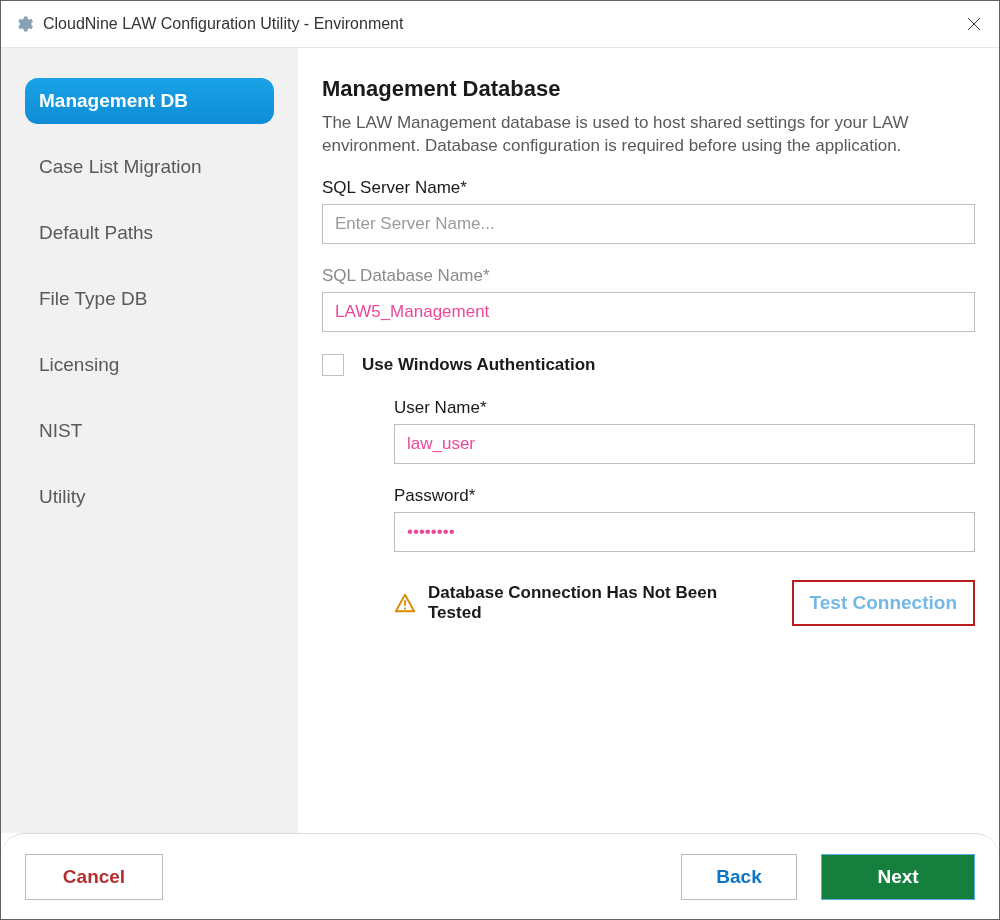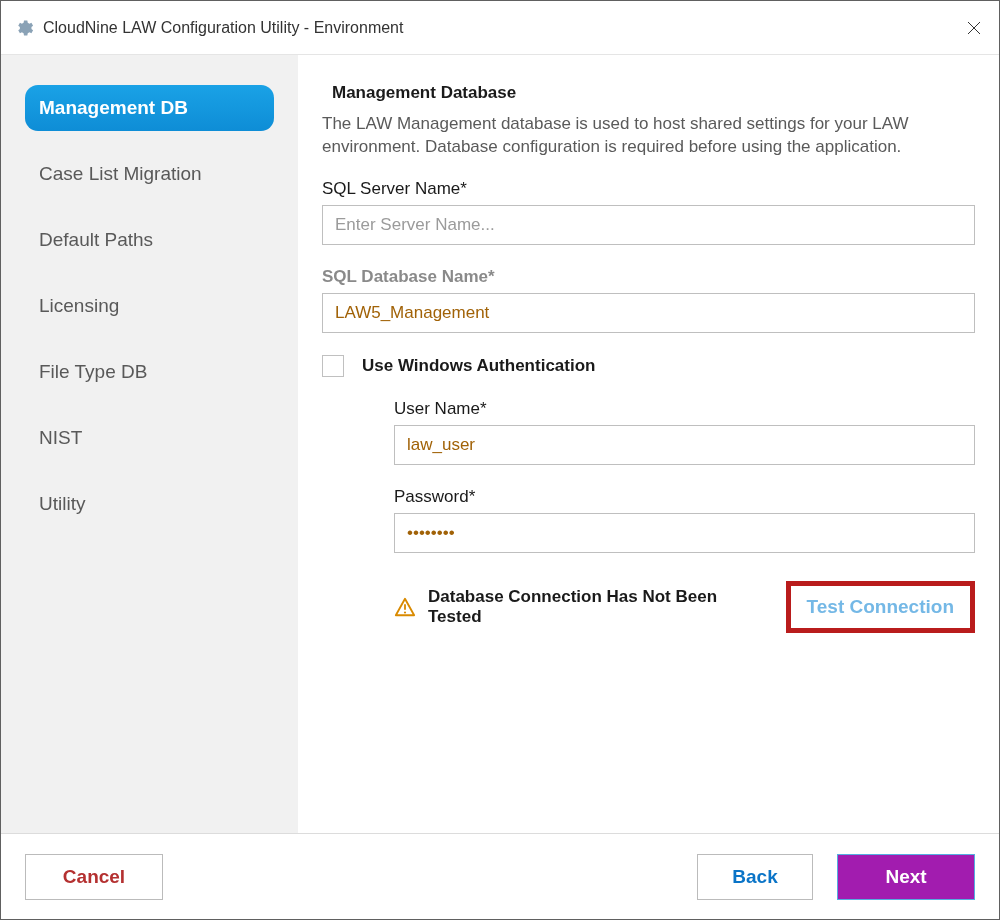--- a/index.html
+++ b/index.html
@@ -1,51 +1,51 @@
 <!DOCTYPE html>
 <html><head>
 <meta charset="utf-8">
 <style>
   * { box-sizing: border-box; }
   html, body { margin:0; padding:0; width:1000px; height:920px; font-family:"Segoe UI",Arial,sans-serif; }
   .window { width:1000px; height:920px; border:1px solid #606060; background:#fff; display:flex; flex-direction:column; }
-  .titlebar { height:54px; display:flex; align-items:center; border-bottom:1px solid #e5e5e5; }
+  .titlebar { height:47px; display:flex; align-items:center; border-bottom:1px solid #e5e5e5; }
   .title-icon { width:22px; height:22px; margin-left:12px; margin-right:8px; display:flex; align-items:center; justify-content:center; }
   .title-text { flex:1; font-size:16px; color:#333; }
   .close-btn { width:50px; height:100%; display:flex; align-items:center; justify-content:center; cursor:pointer; }
   .close-btn svg { width:14px; height:14px; stroke:#333; stroke-width:1; }
 
   .body { flex:1; display:flex; }
   .sidebar { width:297px; background:#f1f1f1; padding-top:30px; }
   .side-item { margin:0 24px 20px 24px; padding:12px 14px; font-size:19px; color:#595959; cursor:pointer; border-radius:13px; }
   .side-item.active { background:linear-gradient(180deg,#1aa2e6,#0e8dd6); color:#fff; font-weight:600; }
 
   .main { flex:1; padding:28px 24px 0 24px; color:#1a1a1a; }
-  .h1 { font-size:17px; font-weight:700; margin:0 0 10px 10px; }
+  .h1 { font-size:22px; font-weight:700; margin:0 0 10px 0; }
   .desc { font-size:17px; color:#5a5a5a; margin-bottom:20px; line-height:1.35; }
   .flabel { font-size:17px; font-weight:400; margin-bottom:6px; }
-  .flabel.muted { color:#8a8a8a; font-weight:700; }
-  .tinput { width:100%; height:40px; border:1px solid #bfbfbf; padding:0 12px; font-size:17px; color:#a16207; font-family:inherit; }
+  .flabel.muted { color:#8a8a8a; font-weight:400; }
+  .tinput { width:100%; height:40px; border:1px solid #bfbfbf; padding:0 12px; font-size:17px; color:#ec4899; font-family:inherit; }
   .tinput::placeholder { color:#9b9b9b; }
   .field { margin-bottom:22px; }
   .cb-row { display:flex; align-items:center; margin-bottom:22px; }
   .cb { width:22px; height:22px; border:1px solid #c0c0c0; background:#fff; margin-right:18px; cursor:pointer; }
   .cb-label { font-size:17px; font-weight:700; }
   .auth-block { margin-left:72px; }
   .status-row { display:flex; align-items:center; margin-top:28px; }
   .warn-icon { width:22px; height:22px; margin-right:12px; flex:none; }
   .status-text { font-size:17px; font-weight:700; flex:1; }
-  .test-btn { border:5px solid #b91c1c; background:#fff; color:#74b8e6; font-size:19px; font-weight:600; padding:10px 16px; cursor:pointer; margin-left:20px; font-family:inherit; }
+  .test-btn { border:2px solid #b91c1c; background:#fff; color:#74b8e6; font-size:19px; font-weight:600; padding:10px 16px; cursor:pointer; margin-left:20px; font-family:inherit; }
 
-  .footer { height:86px; border-top:1px solid #dcdcdc; display:flex; align-items:center; padding:0 24px; }
+  .footer { height:86px; border-top:1px solid #dcdcdc; display:flex; align-items:center; padding:0 24px;border-radius:24px; }
   .btn { height:46px; border:1px solid #bbb; background:#fff; font-size:19px; font-weight:600; cursor:pointer; font-family:inherit; }
   .cancel { width:138px; color:#b43030; }
   .spacer { flex:1; }
   .back { width:116px; color:#0a74c7; margin-right:24px; }
-  .next { width:138px; background:#a21caf; color:#fff; border:1px solid #55aee0; }
+  .next { width:154px; background:#15803d; color:#fff; border:1px solid #55aee0; }
 </style>
 </head>
 <body>
 
 <div class="window">
   <div class="titlebar">
     <span class="title-icon">
       <svg viewBox="0 0 24 24" width="20" height="20">
         <path fill="#8aa2b6" d="M12 8a4 4 0 100 8 4 4 0 000-8zm9 4a7 7 0 00-.1-1.2l2-1.6-2-3.4-2.4 1a7 7 0 00-2-1.2L16 3h-4l-.5 2.6a7 7 0 00-2 1.2l-2.4-1-2 3.4 2 1.6A7 7 0 007 12a7 7 0 00.1 1.2l-2 1.6 2 3.4 2.4-1a7 7 0 002 1.2L12 21h4l.5-2.6a7 7 0 002-1.2l2.4 1 2-3.4-2-1.6c.06-.4.1-.8.1-1.2z"></path>
       </svg>
@@ -57,22 +57,22 @@
           <line x1="13" y1="1" x2="1" y2="13"></line>
         </svg>
     </div>
   </div>
 
   <div class="body">
     <div class="sidebar">
       <div class="side-item active">Management DB</div>
       <div class="side-item">Case List Migration</div>
       <div class="side-item">Default Paths</div>
+      <div class="side-item">File Type DB</div>
       <div class="side-item">Licensing</div>
-      <div class="side-item">File Type DB</div>
       <div class="side-item">NIST</div>
       <div class="side-item">Utility</div>
     </div>
 
     <div class="main">
       <h1 class="h1">Management Database</h1>
       <div class="desc">The LAW Management database is used to host shared settings for your LAW environment. Database configuration is required before using the application.</div>
 
       <div class="field">
         <div class="flabel">SQL Server Name*</div>

